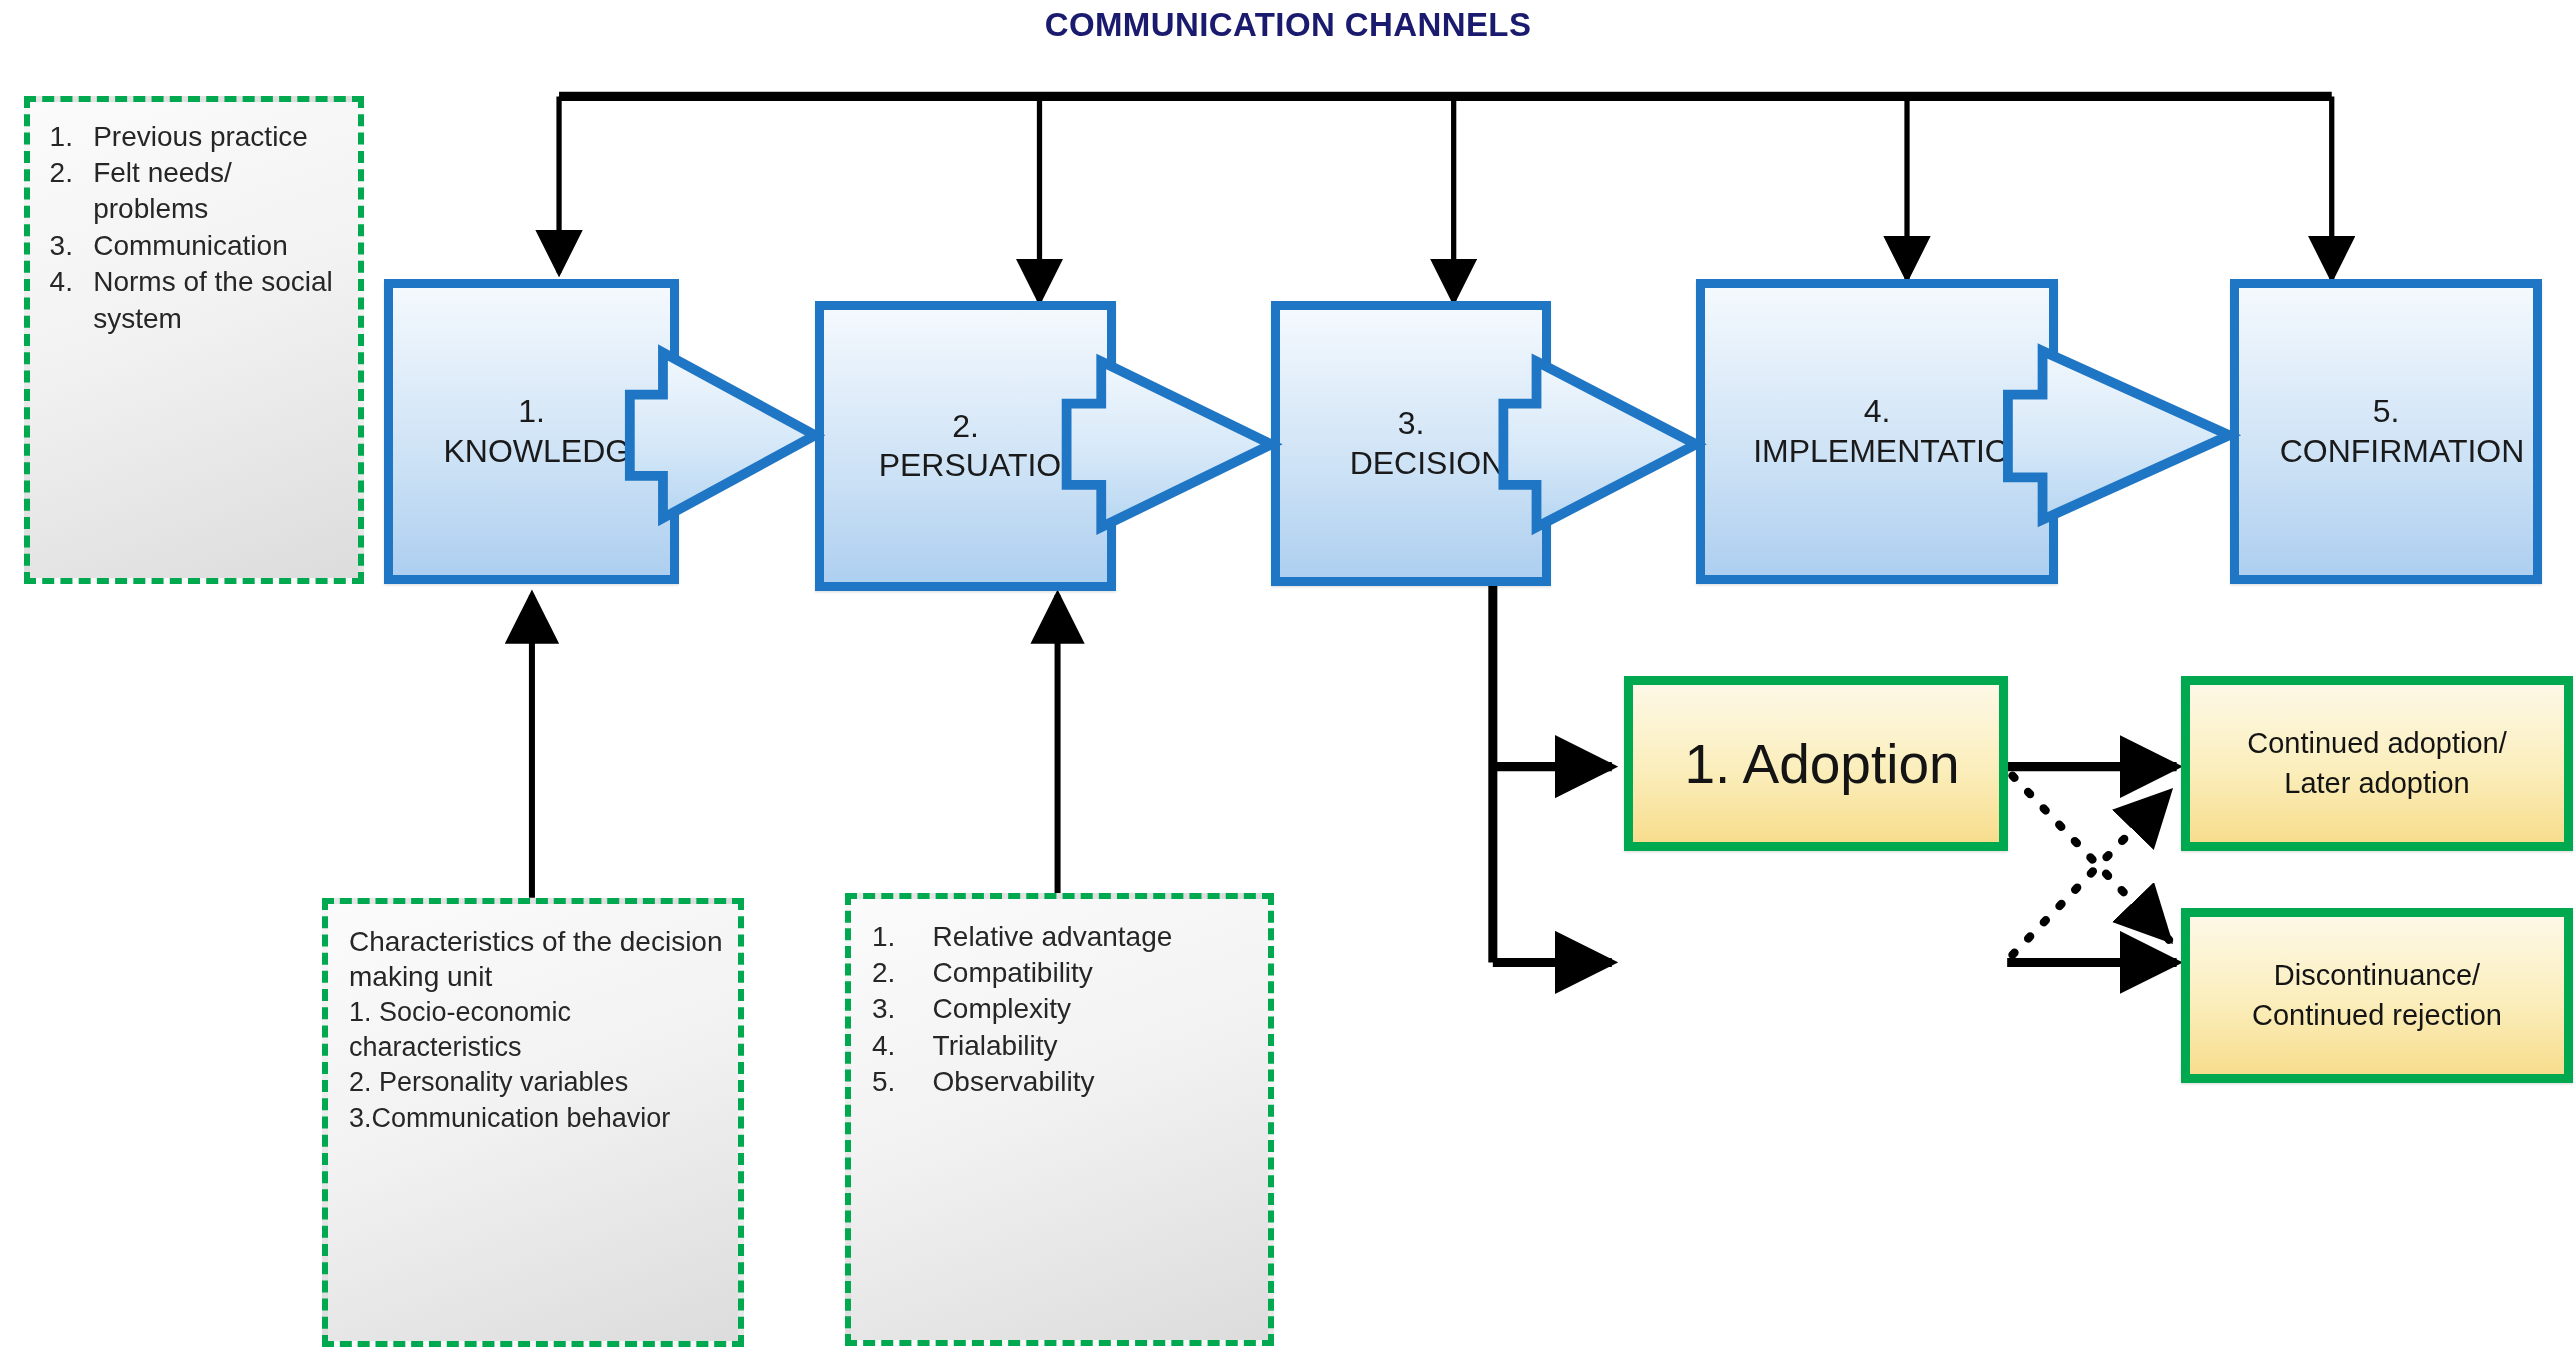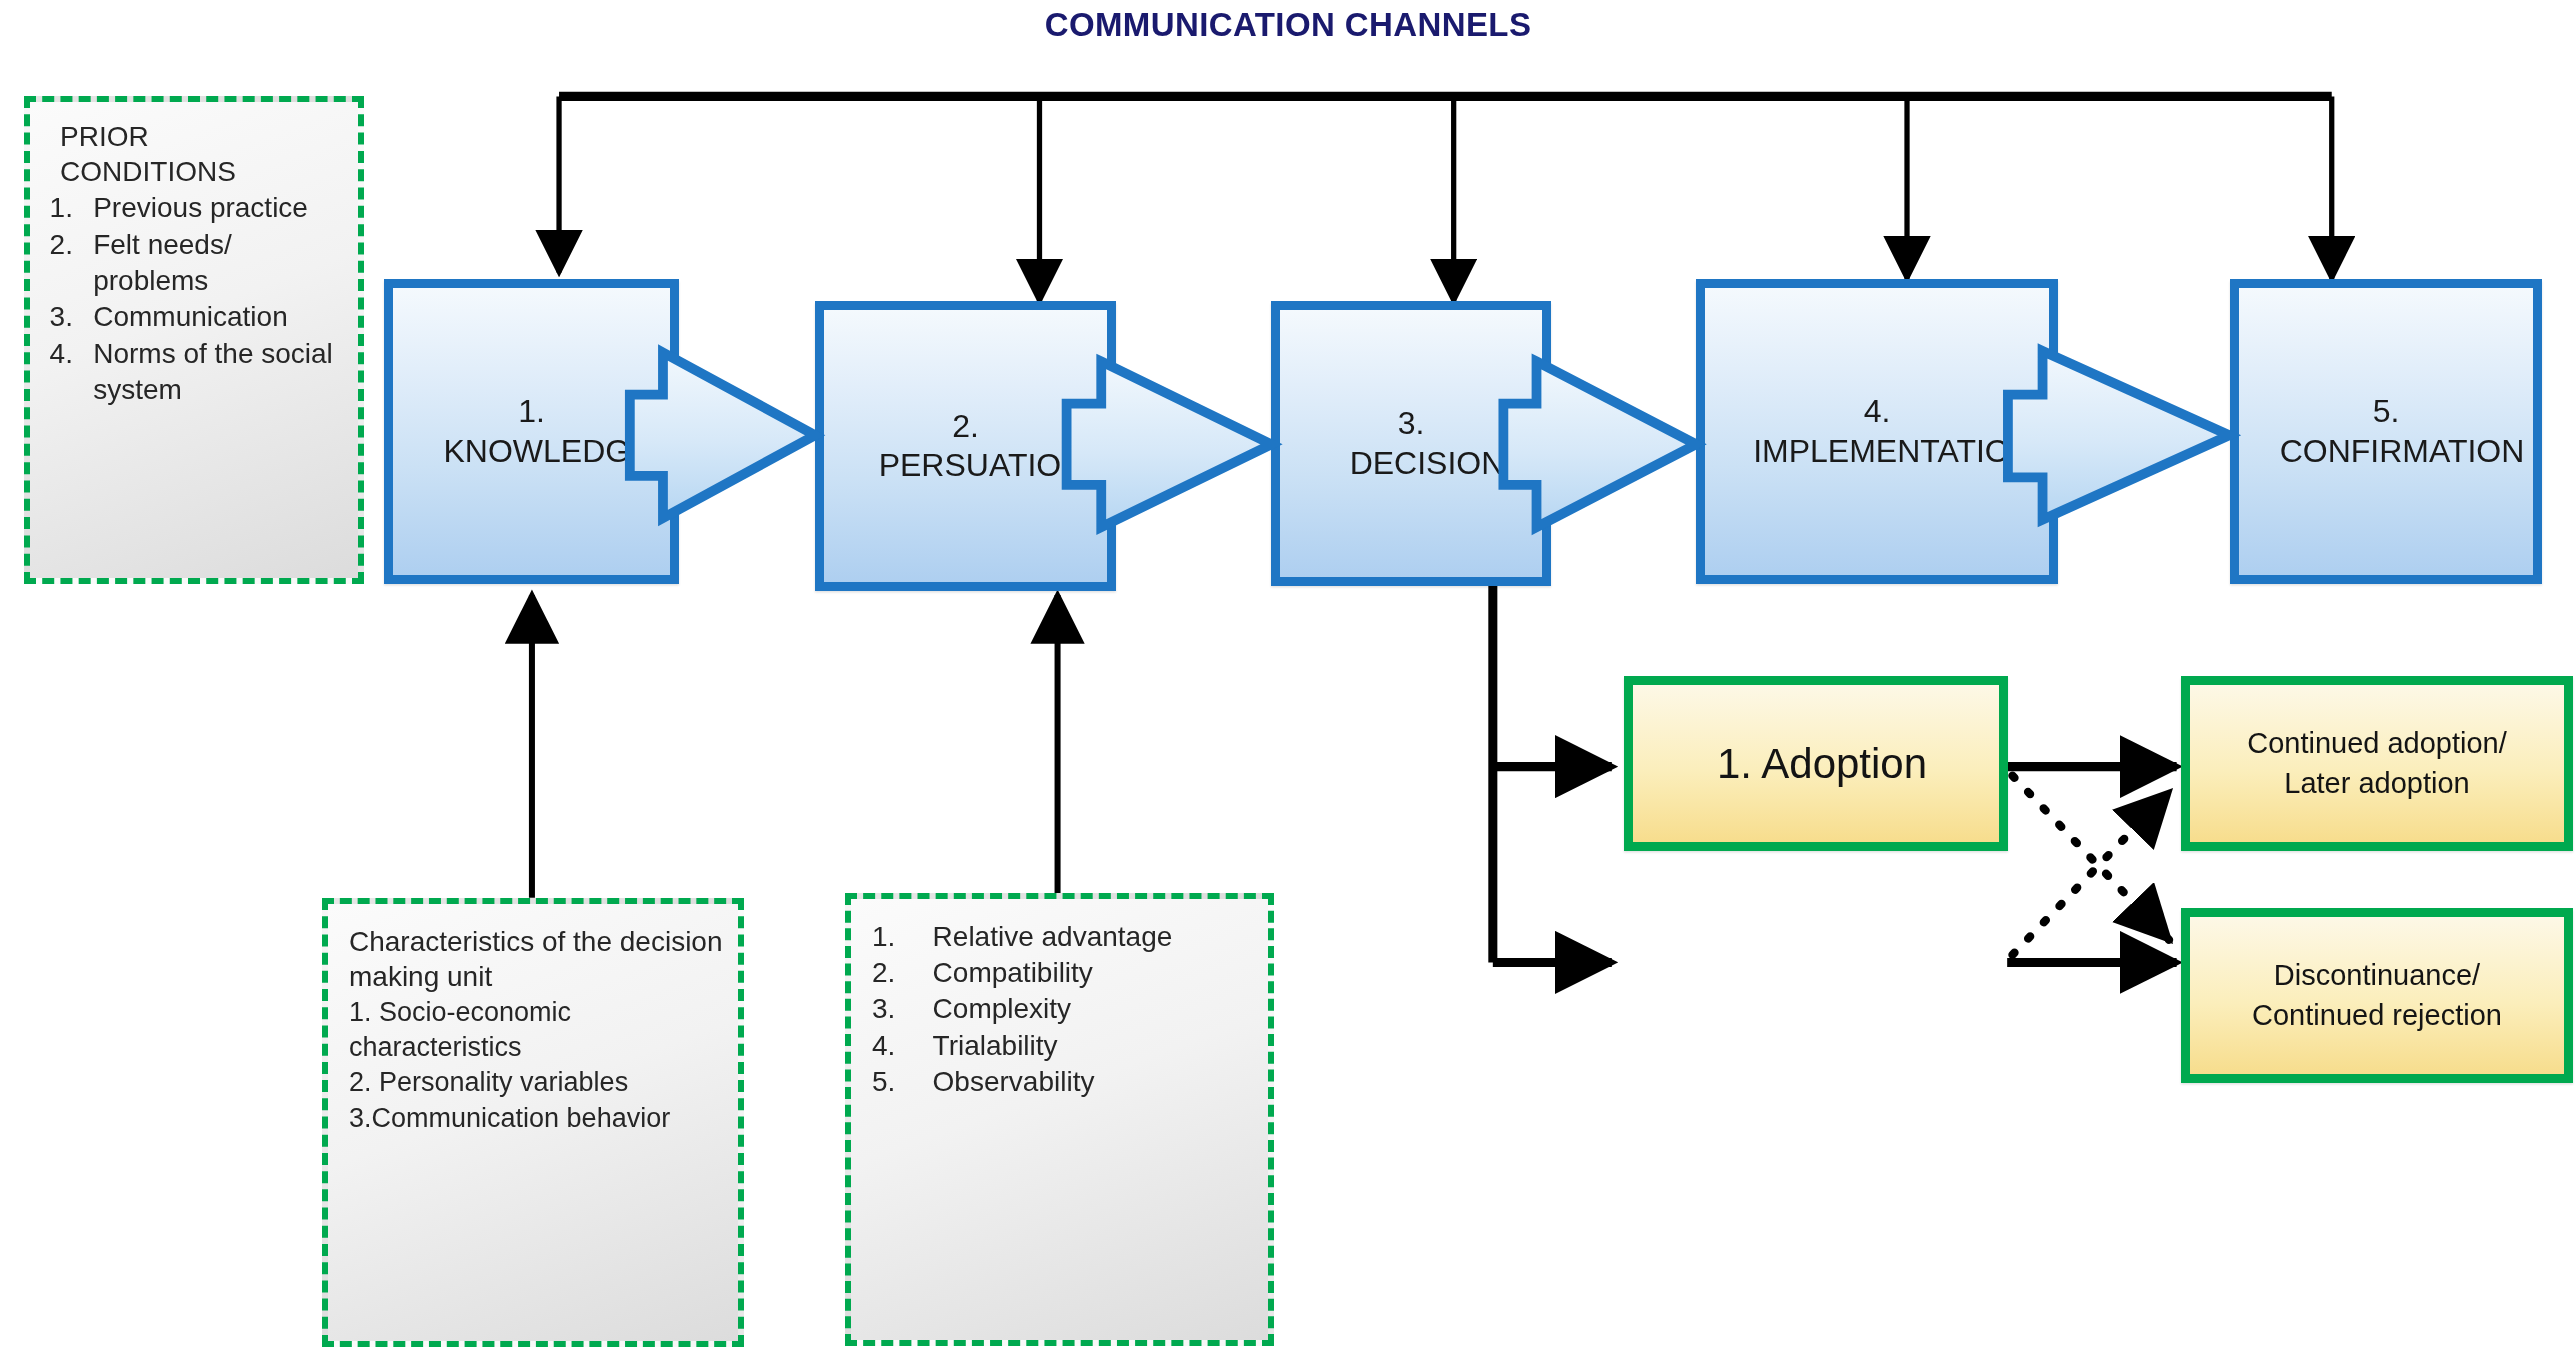--- a/index.html
+++ b/index.html
@@ -58,21 +58,21 @@
 
   
   .goldbox{
     position:absolute;box-sizing:border-box;
     border:9.8px solid #00a94f;
     background:linear-gradient(180deg,#fdf8e6 0%,#fbeebb 55%,#f7dd8d 100%);
     display:flex;align-items:center;justify-content:center;text-align:center;
     color:#141414;
     box-shadow:0 1.5px 2.3px rgba(0,0,0,.12);
   }
-  .goldbox.big{font-size:42px;padding-left:12px;}
+  .goldbox.big{font-size:55px;padding-left:12px;}
   .goldbox.small{font-size:29px;line-height:1.35;}
 
   svg.overlay{position:absolute;left:0;top:0;width:2576px;height:1357px;pointer-events:none;}
 </style>
 </head>
 <body>
 
 <div id="stage">
 
   <div class="title">COMMUNICATION CHANNELS</div>
@@ -154,22 +154,20 @@
     <g fill="url(#chev)" stroke="#1f76c4" stroke-width="13" stroke-linejoin="miter">
       <path d="M880,468 L1082,578 L880,688 L880,632 L836,632 L836,524 L880,524 Z"></path>
       <path d="M1462,480 L1688,590 L1462,700 L1462,644 L1416,644 L1416,536 L1462,536 Z"></path>
       <path d="M2040,480 L2252,590 L2040,700 L2040,644 L1996,644 L1996,536 L2040,536 Z"></path>
       <path d="M2712,466 L2960,578 L2712,690 L2712,634 L2666,634 L2666,524 L2712,524 Z"></path>
     </g>
   </svg>
 
   <div class="dashbox" id="priorbox">
     <div class="inner">
-      <div class="hdr">PRIOR
-CONDITIONS</div>
       <ol class="num">
         <li>
           <span class="n">1.</span>
           <span>Previous practice</span>
         </li>
         <li>
           <span class="n">2.</span>
           <span>Felt needs/ problems</span>
         </li>
         <li>

